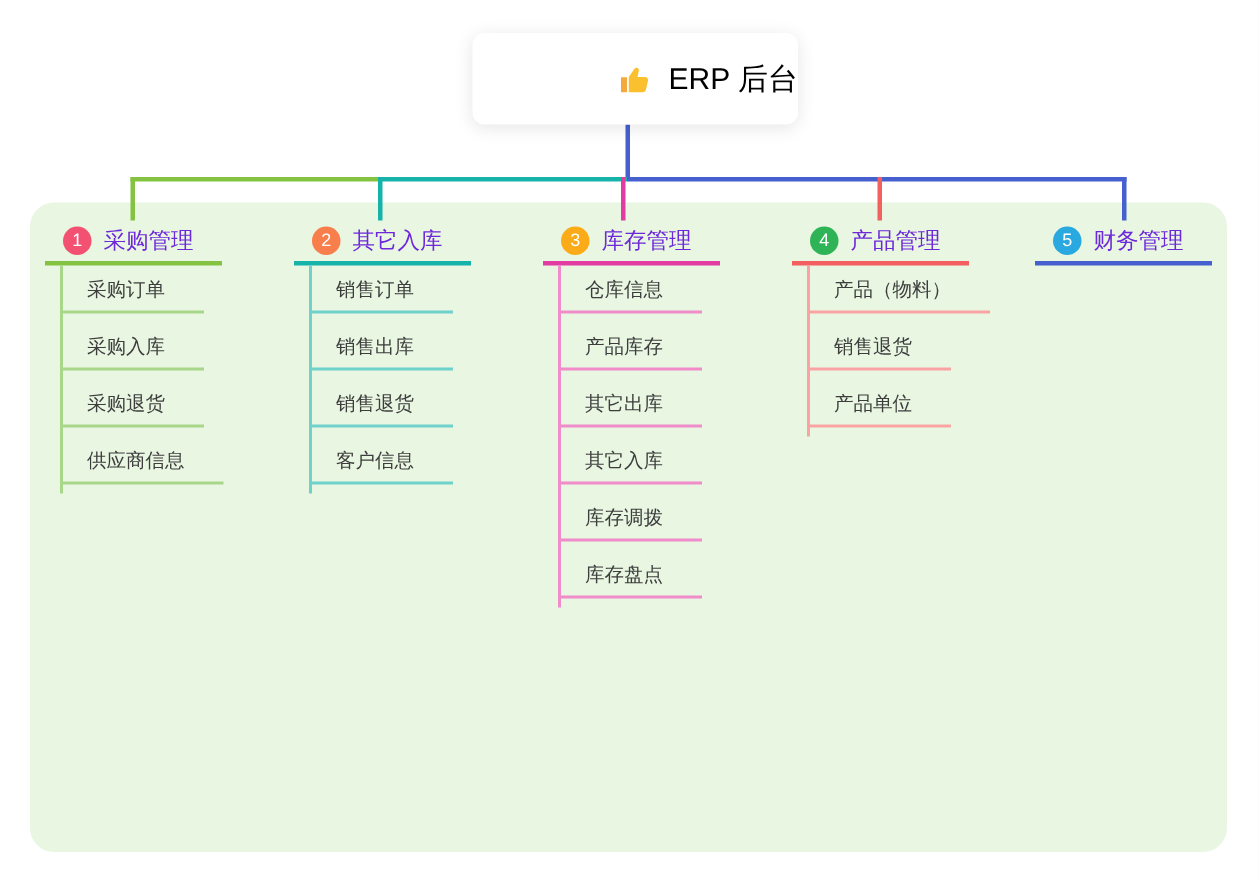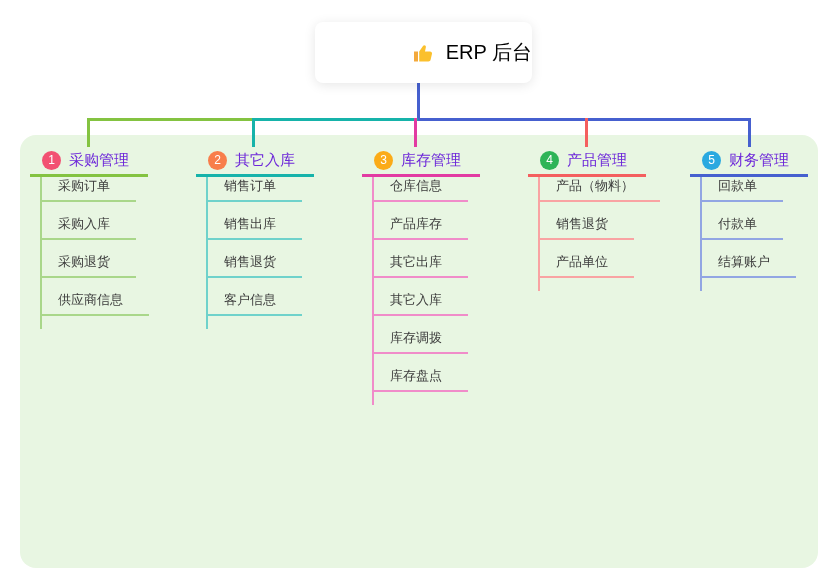--- a/index.html
+++ b/index.html
@@ -34,21 +34,21 @@
     width:19px;height:19px;border-radius:50%;background:var(--badge);
     color:#fff;font-size:12px;line-height:19px;text-align:center;
     margin:0 8px 0 12px;flex:0 0 auto;
   }
   .branch-title{font-size:15px;color:#6d28d9;white-space:nowrap;}
   .children{position:relative;}
   .children::before{
     content:'';position:absolute;left:10px;top:0;bottom:0;width:2px;
     background:var(--light);
   }
-  .child-row{height:38px;display:flex;align-items:flex-start;margin-left:10px;font-family:Liberation Mono, monospace;}
+  .child-row{height:38px;display:flex;align-items:center;margin-left:10px;font-family:Liberation Mono, monospace;}
   .child-label{
     display:inline-block;padding:0 26px 5px 18px;
     border-bottom:2px solid var(--light);
     font-size:13px;color:#3d3d3d;white-space:nowrap;cursor:pointer;
   }
 </style>
 </head>
 <body>
 
 <div class="canvas">
@@ -158,26 +158,15 @@
           <span class="child-label">产品单位</span>
         </div>
     </div>
   </div>
 
   <div class="branch" style="left: 690px; --strong: #4660cf; --light: #92a6e3; --badge: #2aa9e0;">
     <div class="branch-header">
       <span class="badge">5</span>
       <span class="branch-title">财务管理</span>
     </div>
-    <div class="children">
-      <div class="child-row">
-          <span class="child-label">回款单</span>
-        </div>
-      <div class="child-row">
-          <span class="child-label">付款单</span>
-        </div>
-      <div class="child-row">
-          <span class="child-label">结算账户</span>
-        </div>
-    </div>
   </div>
 
 </div>
 
 </body></html>

